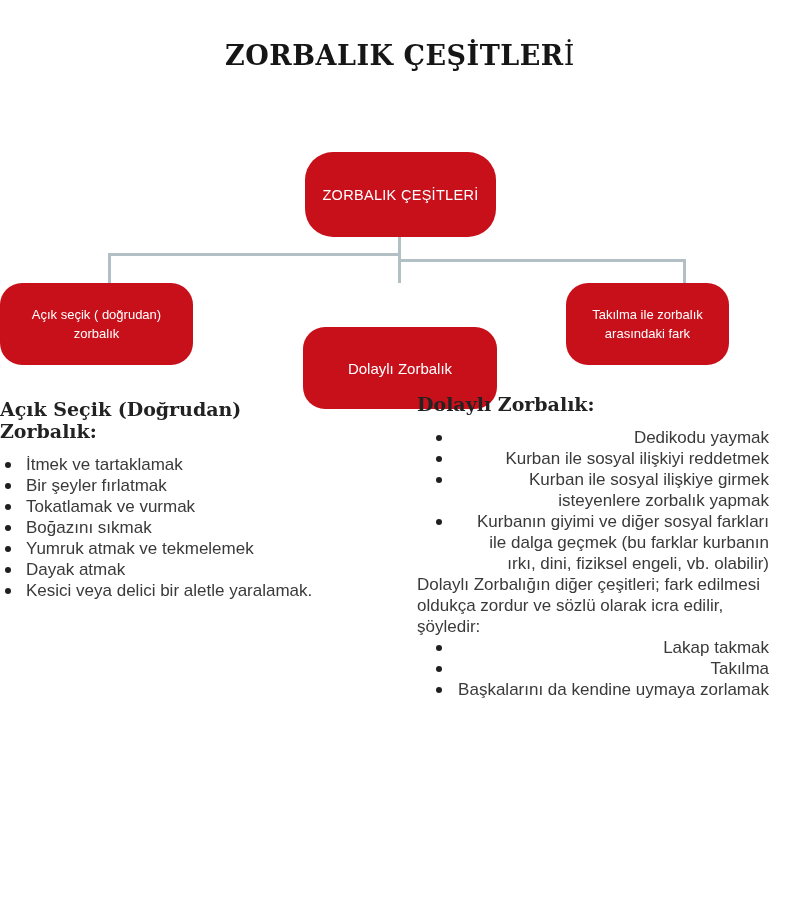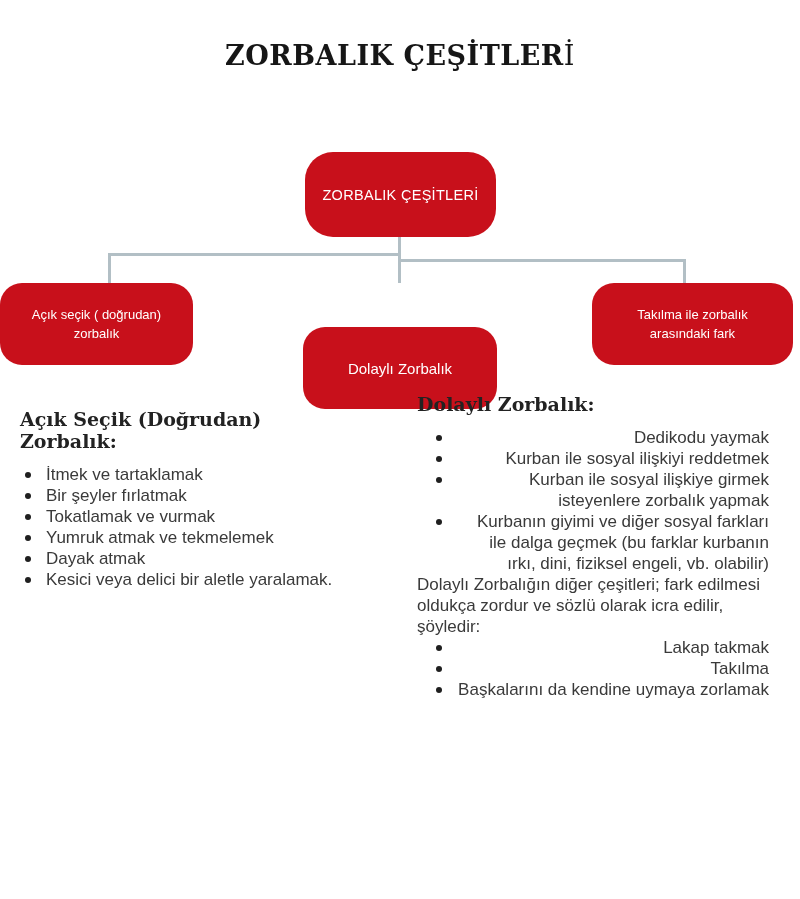--- a/index.html
+++ b/index.html
@@ -32,31 +32,31 @@
     display:flex;align-items:center;justify-content:center;
     text-align:center;
   }
   .node-root{
     left:305px;top:152px;width:191px;height:85px;border-radius:28px;
     font-size:14.5px;letter-spacing:0.3px;
   }
   .node-child{height:82px;top:283px;border-radius:22px;font-size:13px;line-height:19px;padding:0 18px;}
   .node-child-1{left:0;width:193px;}
   .node-child-2{left:303px;width:194px;font-size:15px;margin-top:44px;}
-  .node-child-3{left:592px;width:201px;}
+  .node-child-3{left:566px;width:163px;}
   
   .conn{position:absolute;background:var(--connector);}
   .conn-root-drop{left:398px;top:237px;width:3px;height:46px;}
   .conn-h-left{left:108px;top:253px;width:293px;height:3px;}
   .conn-h-right{left:398px;top:259px;width:288px;height:3px;}
   .conn-drop-left{left:108px;top:253px;width:3px;height:30px;}
   .conn-drop-right{left:683px;top:259px;width:3px;height:24px;}
   
   .section{position:absolute;color:var(--body);}
-  .section-left{left:20px;top:398px;width:330px;margin-top:10px;}
+  .section-left{left:0;top:398px;width:330px;}
   .section-right{left:417px;top:393px;width:352px;}
   .section-heading{
     font-family:"DejaVu Serif", serif;
     font-weight:700;font-size:19px;color:var(--heading);
     margin-bottom:12px;
   }
   .section-right .section-heading{margin-bottom:12px;}
   .blist{list-style:none;font-size:17px;line-height:21px;}
   .blist li{position:relative;}
   .blist li::before{
@@ -92,20 +92,21 @@
 <div class="node node-child node-child-3">
   <span>Takılma ile zorbalık arasındaki fark</span>
 </div>
 
 <div class="section section-left">
   <div class="section-heading">Açık Seçik (Doğrudan) Zorbalık:</div>
   <ul class="blist list-left">
       <li>İtmek ve tartaklamak</li>
       <li>Bir şeyler fırlatmak</li>
       <li>Tokatlamak ve vurmak</li>
+      <li>Boğazını sıkmak</li>
       <li>Yumruk atmak ve tekmelemek</li>
       <li>Dayak atmak</li>
       <li>Kesici veya delici bir aletle yaralamak.</li>
     </ul>
 </div>
 
 <div class="section section-right">
   <div class="section-heading">Dolaylı Zorbalık:</div>
   <ul class="blist list-right">
       <li>Dedikodu yaymak</li>

